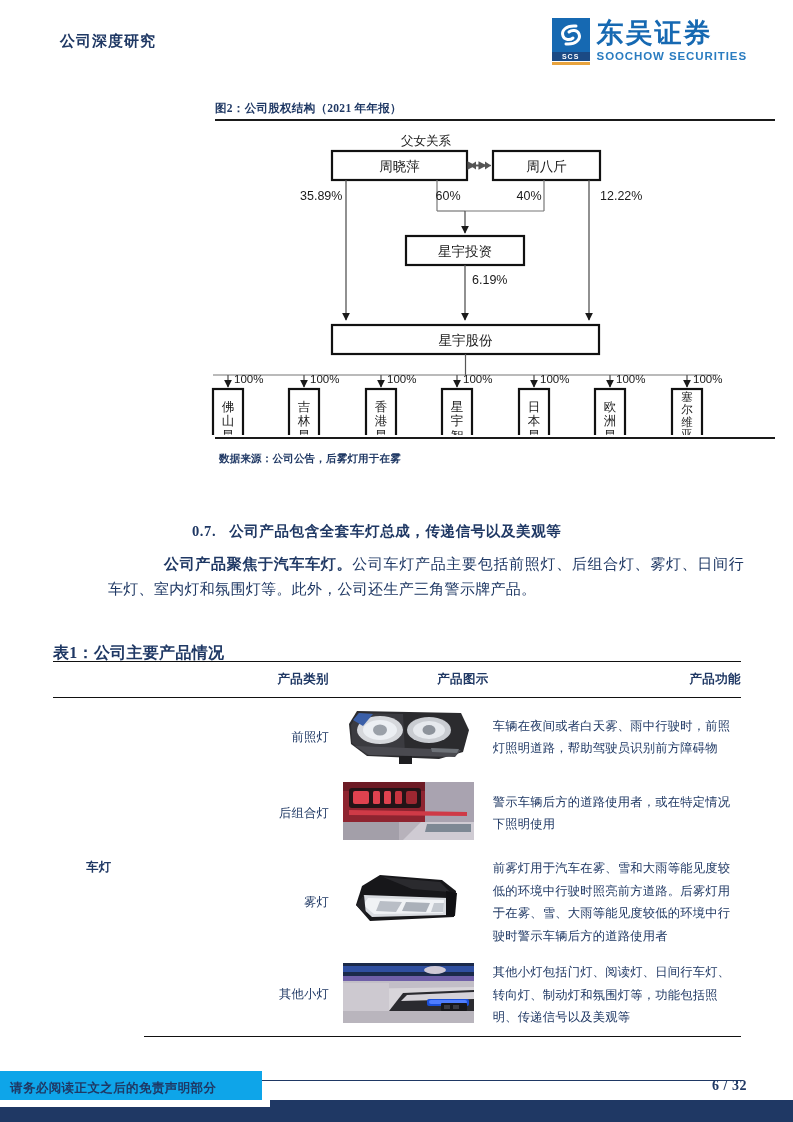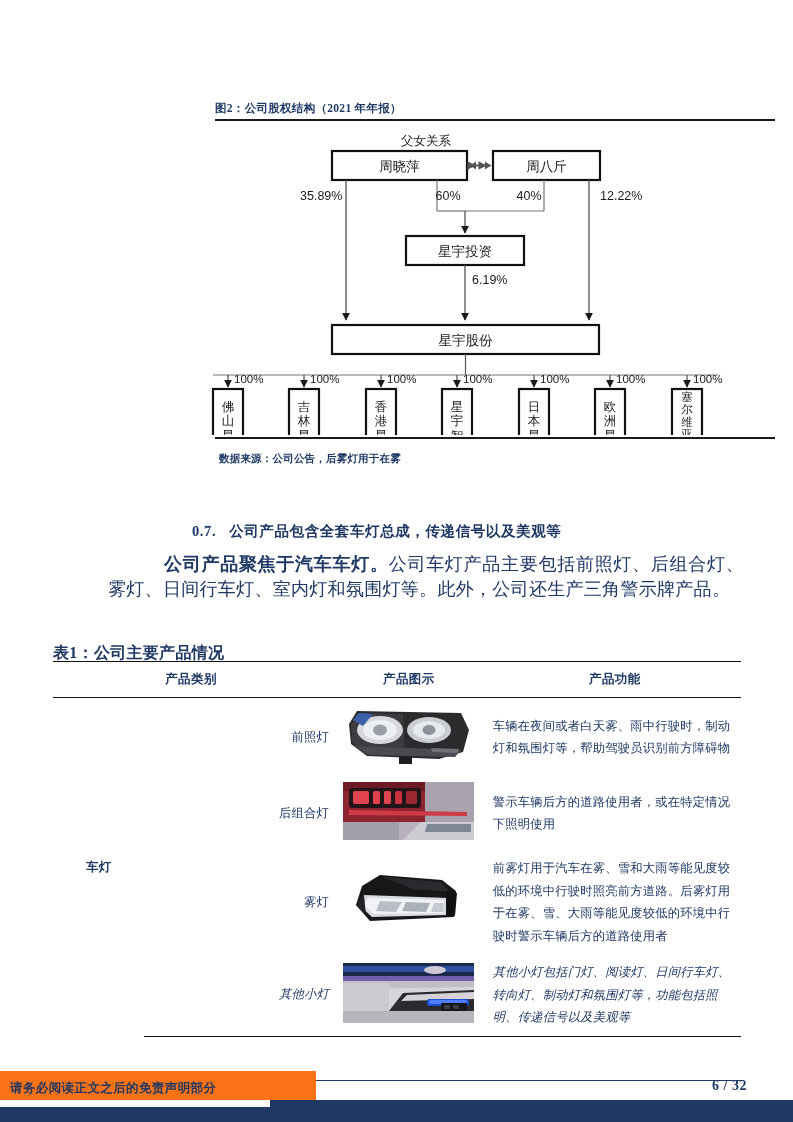--- a/index.html
+++ b/index.html
@@ -66,21 +66,21 @@
     position:absolute;left:192px;top:522px;
     font-size:14.5px;font-weight:bold;color:#1f3864;
     font-family:"Liberation Serif",serif;letter-spacing:.6px;
     white-space:nowrap;
   }
   .sec-num{margin-right:13px;}
 
   
   .para{
     position:absolute;left:108px;top:552px;width:636px;
-    font-size:18px;line-height:25px;color:#1f3864;
+    font-size:15px;line-height:25px;color:#1f3864;
     font-family:"Liberation Serif",serif;
     text-align:justify;letter-spacing:.3px;
     text-indent:56px;
   }
   .para b{font-weight:bold;}
 
   
   .tbl-cap{
     position:absolute;left:53px;top:643px;
     font-size:16px;font-weight:bold;color:#1f3864;
@@ -88,68 +88,88 @@
   }
   .tbl{
     position:absolute;left:53px;top:661px;width:688px;
     border-collapse:collapse;
     font-family:"Liberation Serif",serif;
   }
   .tbl thead th{
     font-size:12.5px;font-weight:bold;color:#1f3864;
     padding:9px 0 9px 0;letter-spacing:.4px;
     border-top:1.8px solid #111;border-bottom:1.8px solid #111;
-    text-align:center;
+    text-align:right;
   }
   .tbl tbody td{
     vertical-align:middle;padding:0;
     font-size:12.3px;color:#1f3864;letter-spacing:.2px;
   }
-  .tbl tbody tr:last-child td{border-bottom:1.8px solid #111;font-style:italic;}
+  .tbl tbody tr:last-child td{border-bottom:1.8px solid #111;}
   .c-cat{width:92px;text-align:center;font-size:12.5px;font-weight:bold;}
   .c-sub{width:186px;text-align:right;font-size:12.5px;}
   .c-img{width:160px;text-align:center;padding:6px 0 !important;}
   .c-fn{width:250px;text-align:left;line-height:22.5px;padding:7px 0 7px 4px !important;}
 
   .thumb{display:inline-block;border:0;}
 
   
   .pg-no{
     position:absolute;right:46px;top:1046px;
     font-size:14px;font-weight:bold;color:#1f3864;
     font-family:"Liberation Serif",serif;letter-spacing:.5px;margin-top:32px;
   }
   .ft-rule{position:absolute;left:50px;top:1080px;width:693px;height:1.2px;background:#1f3864;}
   .ft-right{
     position:absolute;right:46px;top:1064px;
     font-size:13px;font-weight:bold;color:#14532d;
     font-family:"Liberation Serif",serif;letter-spacing:.8px;margin-top:40px;
   }
   .ft-tab{
-    position:absolute;left:0;top:1071px;width:316px;height:36px;
-    background:#f97316;
+    position:absolute;left:0;top:1071px;width:262px;height:36px;
+    background:#0ea5e9;
   }
   .ft-tab span{
     position:absolute;left:10px;top:9px;
     font-size:12.5px;font-weight:bold;color:#1f3864;
     font-family:"Liberation Serif",serif;letter-spacing:.4px;
   }
   .ft-bar{
     position:absolute;left:0;top:1100px;width:793px;height:22px;
     background:#1f3864;
   }
   .ft-bar-notch{
     position:absolute;left:0;top:1100px;width:270px;height:7px;background:#ffffff;
   }
 </style>
 </head>
 <body>
 
 <div class="page">
 
+  <div class="hdr">
+    <div class="hdr-title">公司深度研究</div>
+
+    <div class="logo">
+      <div class="logo-mark">
+        <div class="logo-badge">
+          <svg width="26" height="24" viewBox="0 0 26 24" aria-hidden="true">
+            <path d="M18 3 C8 2, 3 8, 5 13 C6.5 17, 12 17.5, 15 15" fill="none" stroke="#ffffff" stroke-width="3" stroke-linecap="round"></path>
+            <path d="M8 21 C18 22, 23 16, 21 11 C19.5 7, 14 6.5, 11 9" fill="none" stroke="#ffffff" stroke-width="3" stroke-linecap="round"></path>
+          </svg>
+        </div>
+        <div class="logo-scs">SCS</div>
+        <div class="logo-underline"></div>
+      </div>
+      <div class="logo-txt">
+        <div class="logo-cn">东吴证券</div>
+        <div class="logo-en">SOOCHOW SECURITIES</div>
+      </div>
+    </div>
+  </div>
 
   <div class="fig-cap">图2：公司股权结构（2021 年年报）</div>
   <div class="fig-rule-top"></div>
 
   <svg class="chart-svg" width="600" height="310" viewBox="0 0 600 310">
     <defs>
       <marker id="ah" markerWidth="7" markerHeight="7" refX="5.4" refY="3" orient="auto">
         <path d="M0,0 L6,3 L0,6 z" fill="#1a1a1a"></path>
       </marker>
       <marker id="ahl" markerWidth="7" markerHeight="7" refX="5.4" refY="3" orient="auto">
@@ -292,21 +312,21 @@
               <ellipse cx="86" cy="26" rx="22" ry="13" fill="#c9ccd1"></ellipse>
               <ellipse cx="86" cy="26" rx="16" ry="9" fill="#e6e9ed"></ellipse>
               <ellipse cx="86" cy="26" rx="6.5" ry="5" fill="#8d939b"></ellipse>
               <path d="M10,16 L16,9 L30,10 L20,22 Z" fill="#3a5fa8"></path>
               <path d="M12,42 L118,46 L112,53 L26,51 Z" fill="#4a4a50"></path>
               <rect x="56" y="52" width="13" height="8" fill="#1e1e21"></rect>
               <path d="M88,44 L116,45 L114,49 L89,48 Z" fill="#6e7278"></path>
             </svg>
           </span>
         </td>
-        <td class="c-fn">车辆在夜间或者白天雾、雨中行驶时，制动灯和氛围灯等，帮助驾驶员识别前方障碍物</td>
+        <td class="c-fn">车辆在夜间或者白天雾、雨中行驶时，前照灯照明道路，帮助驾驶员识别前方障碍物</td>
       </tr>
 
       <tr>
         <td class="c-sub">后组合灯</td>
         <td class="c-img">
           <span class="thumb">
             <svg width="131" height="58" viewBox="0 0 131 58" aria-hidden="true">
               <rect width="131" height="58" fill="#ffffff"></rect>
               <rect x="0" y="0" width="131" height="40" fill="#8e2430"></rect>
               <rect x="0" y="0" width="131" height="9" fill="#6d1b25"></rect>

